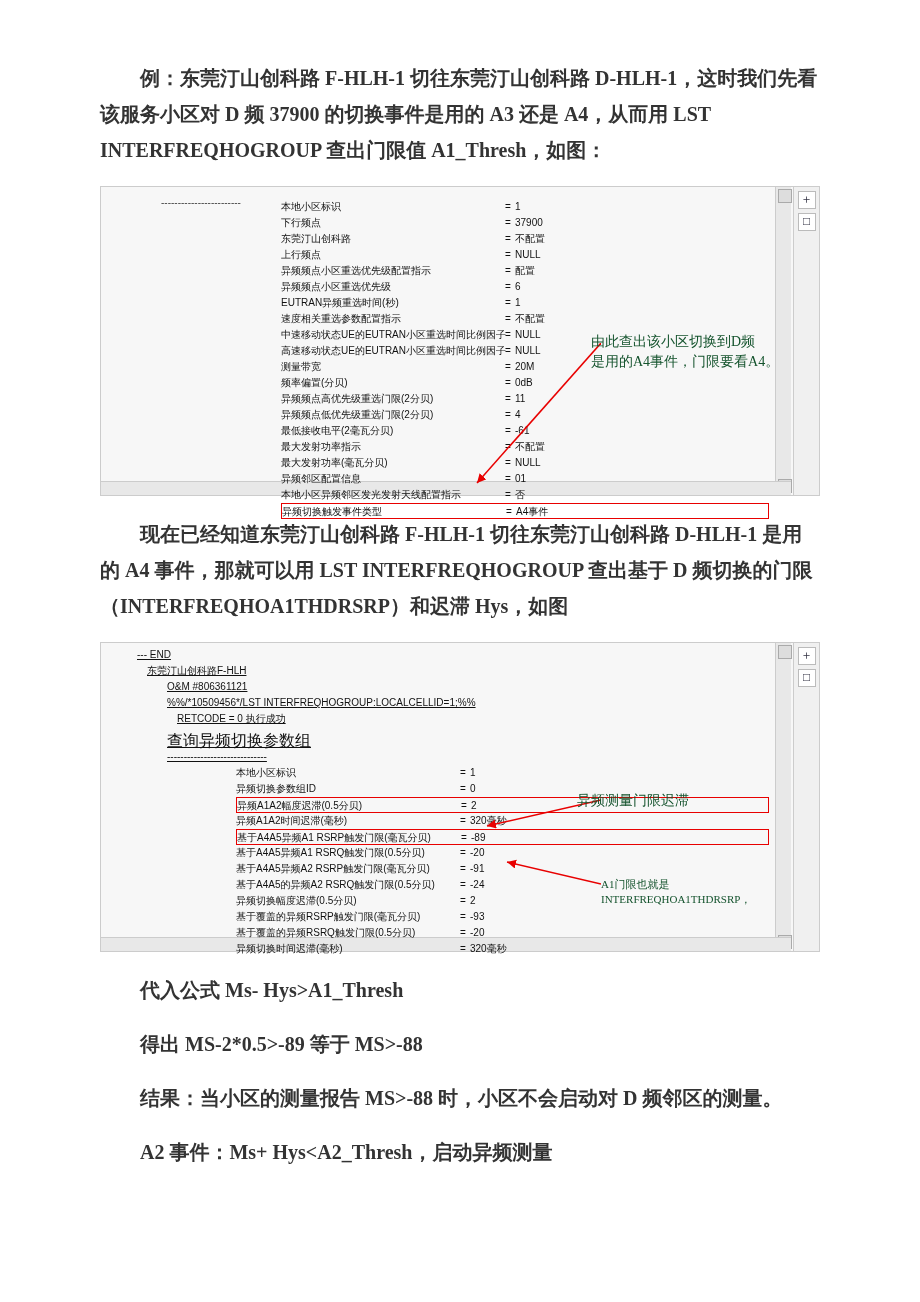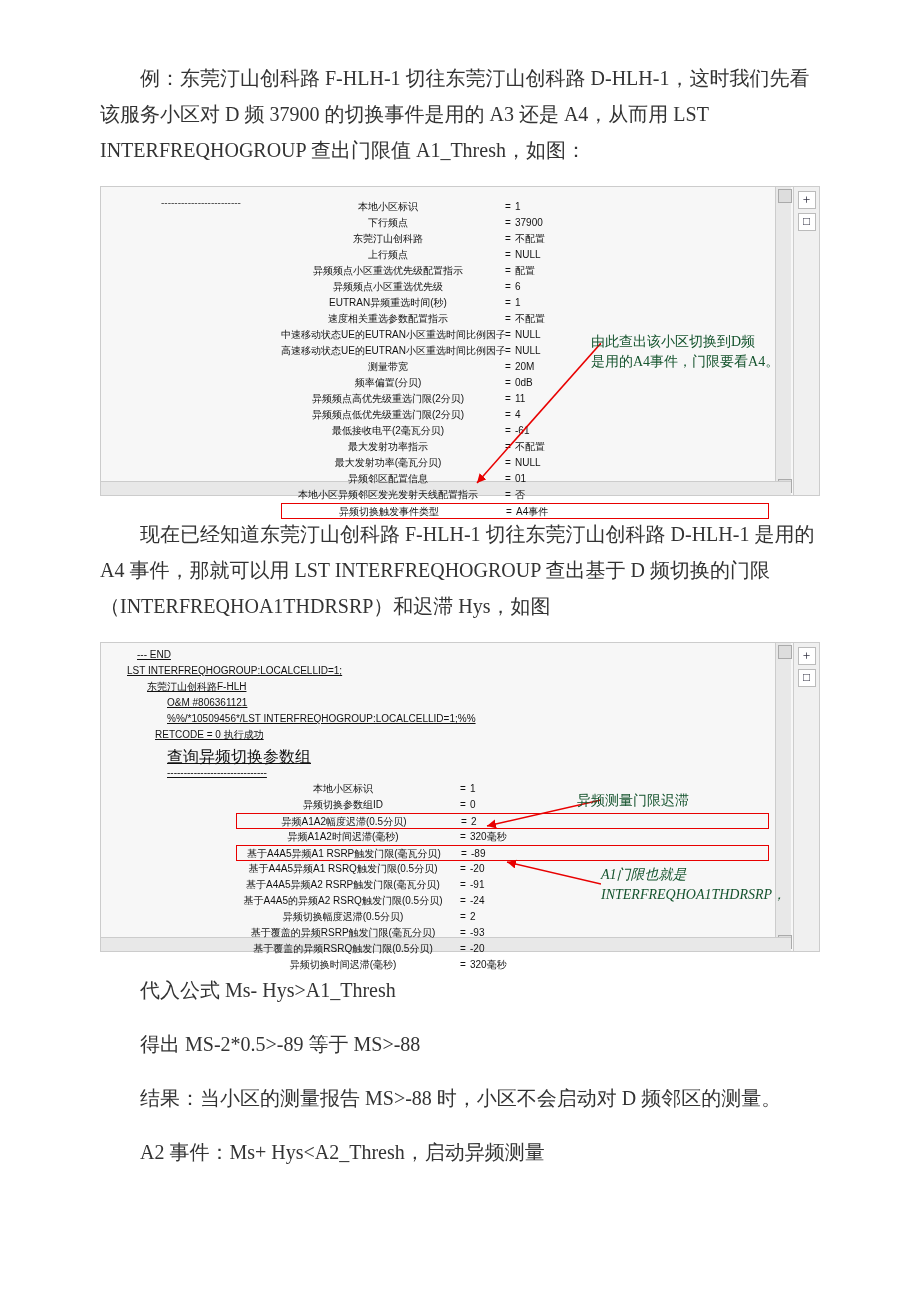--- a/index.html
+++ b/index.html
@@ -8,20 +8,21 @@
     font-size: 20px;
     line-height: 1.8;
     color: #333;
     background: #fff;
     padding: 60px 100px 40px 100px;
     width: 920px;
   }
   .para {
     text-indent: 2em;
     margin-bottom: 18px;
+    font-weight: bold;
   }
   .screenshot-container {
     position: relative;
     width: 720px;
     margin: 10px auto 20px auto;
     border: 1px solid #ccc;
     background: #f7f7f7;
     font-family: "SimSun", Arial, sans-serif;
   }
   .screenshot-inner {
@@ -39,21 +40,21 @@
     font-size: 10px;
     color: #444;
   }
   .row {
     display: flex;
     white-space: nowrap;
     height: 16px;
   }
   .row .label {
     width: 220px;
-    text-align: center;
+    text-align: left;
     padding-right: 6px;
   }
   .row .eq {
     width: 14px;
     text-align: center;
   }
   .row .val {
     text-align: left;
   }
   .redbox {
@@ -287,25 +288,24 @@
 
 <div class="screenshot-container" style="height:310px;">
   <div class="toolstrip">
     <div class="toolbtn">＋</div>
     <div class="toolbtn">□</div>
   </div>
   <div class="scrollbar-v"></div>
   <div class="scrollbar-h"></div>
   <div class="cmdblock" style="padding-top:4px; padding-left:36px;">
     <div class="cmdline">---    END</div>
-    <div class="cmdline" style="margin-left:-10px;">LST INTERFREQHOGROUP:LOCALCELLID=1;</div>
     <div class="cmdline" style="margin-left:10px;">东莞汀山创科路F-HLH</div>
     <div class="cmdline" style="margin-left:30px;">O&amp;M    #806361121</div>
     <div class="cmdline" style="margin-left:30px;">%%/*10509456*/LST INTERFREQHOGROUP:LOCALCELLID=1;%%</div>
-    <div class="cmdline" style="margin-left:18px;">RETCODE = 0  执行成功</div>
+    <div class="cmdline" style="margin-left:40px;">RETCODE = 0  执行成功</div>
     <div class="cmdline section-title" style="margin-left:30px;">查询异频切换参数组</div>
     <div class="cmdline" style="margin-left:30px;">------------------------------</div>
   </div>
   <div class="screenshot-inner" style="padding:0 50px 8px 135px;">
     <div class="row">
         <span class="label">本地小区标识</span>
         <span class="eq">=</span>
         <span class="val">1</span>
       </div>
     <div class="row">
@@ -379,19 +379,19 @@
   <div class="arrow" style="left:400px; top:215px; width:100px; height:28px;">
     <svg width="100" height="28">
         <defs>
           <marker id="ah3" markerWidth="8" markerHeight="8" refX="6" refY="3" orient="auto">
             <path d="M0,0 L6,3 L0,6 Z" fill="#e80000"></path>
           </marker>
         </defs>
         <line x1="100" y1="26" x2="6" y2="4" stroke="#e80000" stroke-width="1.5" marker-end="url(#ah3)"></line>
       </svg>
   </div>
-  <div class="annotation" style="left:500px; top:222px; font-size:14px;font-style:italic;">A1门限也就是INTERFREQHOA1THDRSRP，</div>
+  <div class="annotation" style="left:500px; top:234px; font-size:11px;">A1门限也就是INTERFREQHOA1THDRSRP，</div>
 </div>
 
 <p class="para">代入公式 Ms- Hys&gt;A1_Thresh</p>
 <p class="para">得出 MS-2*0.5&gt;-89 等于 MS&gt;-88</p>
 <p class="para">结果：当小区的测量报告 MS&gt;-88 时，小区不会启动对 D 频邻区的测量。</p>
 <p class="para">A2 事件：Ms+ Hys&lt;A2_Thresh，启动异频测量</p>
 
 </body></html>

